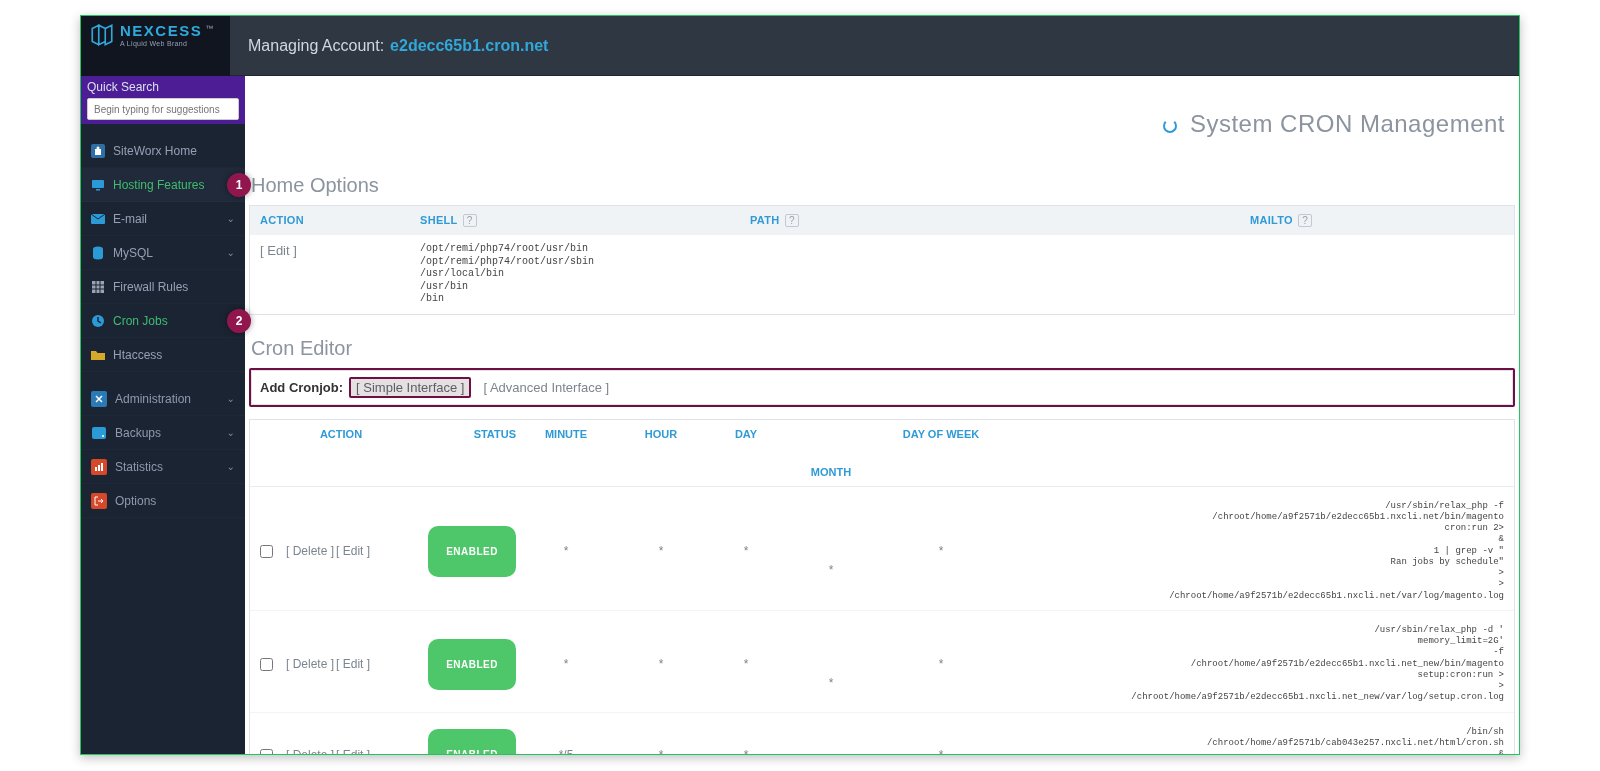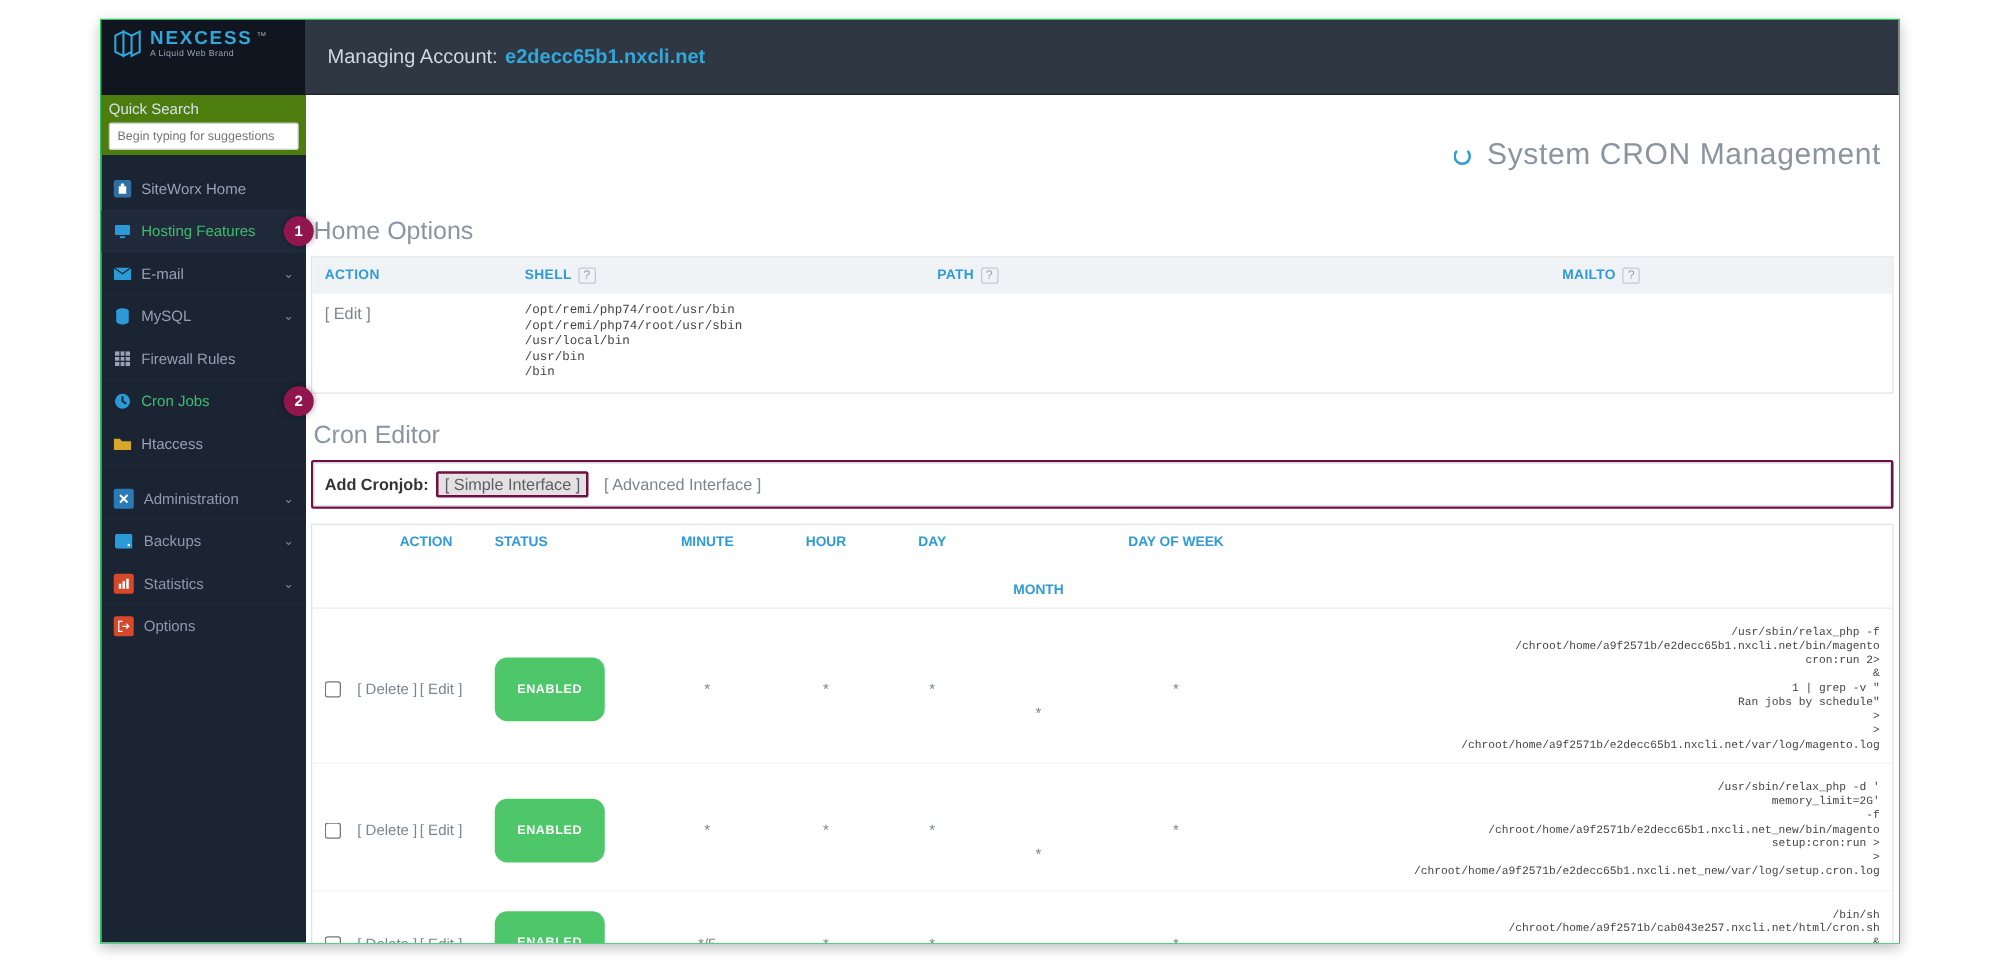--- a/index.html
+++ b/index.html
@@ -9,37 +9,37 @@
   
   .sidebar { position:absolute; top:0; left:0; bottom:0; width:164px; background:#1b2433; }
   .brand { height:60px; background:#10151f; padding:6px 8px; }
   .brand-row{display:flex;align-items:center;gap:5px;}
   .brand-logo svg{display:block;}
   .brand-text{display:flex;flex-direction:column;line-height:1;}
   .brand-name{color:#31a8db;font-weight:700;letter-spacing:1.5px;font-size:15px;font-family:Arial, sans-serif;}
   .brand-sub{color:#96a0b5;font-size:7px;letter-spacing:0.3px;margin-top:2px;}
   .brand-tm{color:#96a0b5;font-size:8px;align-self:flex-start;margin-left:-2px;margin-top:2px;}
 
-  .qsearch { background:#4d7c0f; padding:4px 6px; }
+  .qsearch { background:#4c1d95; padding:4px 6px; }
   .qsearch-label{ color:#d9e1ee; font-size:12px; display:block; margin-bottom:4px;}
   .qsearch-input{ width:100%; height:22px; border:1px solid #ccc; border-radius:2px; padding:2px 6px; font-size:10px; color:#888; }
 
   .nav{}
   .nav-item{ display:flex; align-items:center; justify-content:space-between; padding:0 10px; height:34px; color:#96a0b5; font-size:12px; cursor:pointer; border-bottom:1px solid rgba(255,255,255,0.02); position:relative;}
   .nav-item.active{ color:#3fbd6e; }
   .nav-item .left{display:flex;align-items:center;gap:8px;}
   .nav-item .icon{ width:14px; height:14px; display:flex;align-items:center;justify-content:center; border-radius:2px;}
   .nav-item .chev{ font-size:10px; color:#7b89a3; }
   .nav-group{margin-top:10px;}
   .nav-group .nav-item{ color:#8f98ad; }
   .nav-group .nav-item .icon{ width:16px;height:16px;}
   .badge-num{ position:absolute; right:-6px; top:50%; transform:translateY(-50%); width:24px;height:24px;border-radius:50%; background:#92164e; color:#fff; font-weight:700; font-size:12px; display:flex;align-items:center;justify-content:center; box-shadow:0 0 6px rgba(0,0,0,0.4); z-index:3;}
 
   
-  .topbar{ position:absolute; left:163px; right:0; top:0; height:60px; background:#2f3742; color:#cfd7e2; display:flex;align-items:center; padding:0 18px; font-size:16px; border-bottom:1px solid #20262f;}
+  .topbar{ position:absolute; left:149px; right:0; top:0; height:60px; background:#2f3742; color:#cfd7e2; display:flex;align-items:center; padding:0 18px; font-size:16px; border-bottom:1px solid #20262f;}
   .topbar .acct{ color:#31a8db; font-weight:700; margin-left:6px;}
 
   
   .main{ position:absolute; left:164px; right:0; top:60px; bottom:0; overflow:auto; padding:6px 4px 20px; background:#fff;}
   .page-title-row{display:flex; justify-content:flex-end; align-items:center; padding:28px 10px 14px;}
   .page-title{ color:#8b949f; font-size:24px; font-weight:400; letter-spacing:0.5px;}
   .page-title .spin{ display:inline-block; width:14px;height:14px; border:2px solid #2f9ad6; border-top-color:transparent; border-radius:50%; vertical-align:middle; margin-right:6px;}
 
   .section-title{ color:#8b949f; font-size:20px; margin:22px 0 8px 2px; font-weight:400;}
 
@@ -62,21 +62,21 @@
   .addrow{ background:#fff; border:1px solid #dfe3e8; padding:6px 8px; display:flex;align-items:center;gap:6px; font-size:13px;}
   .intf-btn{ display:inline-block; padding:2px 6px; color:#7c858f; font-size:13px;}
   .intf-btn.simple{ border:2px solid #6e1043; background:#e5e0e2; color:#5a5f66; border-radius:2px; padding:1px 5px;}
   .addrow strong{font-weight:700;}
 
   
   .jobs-panel{border:1px solid #dfe3e8; background:#fff; margin-top:12px;}
   .jobs-head{ display:flex; font-size:11px; color:#2f9ad6; font-weight:700; padding:8px 10px; border-bottom:1px solid #e9ecef;}
   .jc-chk{width:26px;}
   .jc-action{width:110px;text-align:center;}
-  .jc-status{width:120px;text-align:left;}
+  .jc-status{width:120px;text-align:right;}
   .jc-minute{width:100px;text-align:center;}
   .jc-hour{width:90px;text-align:center;}
   .jc-day{width:80px;text-align:center;}
   .jc-month{width:90px;text-align:center;margin-top:38px;}
   .jc-dow{width:130px;text-align:center;}
   .jc-script{flex:1; text-align:left; padding-left:330px;}
 
   .jobs-row{display:flex; align-items:center; padding:14px 10px 8px; border-bottom:1px solid #f2f4f7;}
   .jobs-row:last-child{border-bottom:none;}
   .jobs-row .cell{font-size:12px;color:#7c858f;}
@@ -246,21 +246,21 @@
               </svg>
             </span>
             <span>Options</span>
           </span>
       </div>
     </div>
   </div>
 
   <div class="topbar">
     <span>Managing Account:</span>
-    <span class="acct">e2decc65b1.nxcli.net</span>
+    <span class="acct">e2decc65b1.cron.net</span>
   </div>
 
   <div class="main">
     <div class="page-title-row">
       <div class="page-title">
         <span class="spin"></span>
         <span>System CRON Management</span>
       </div>
     </div>
 

